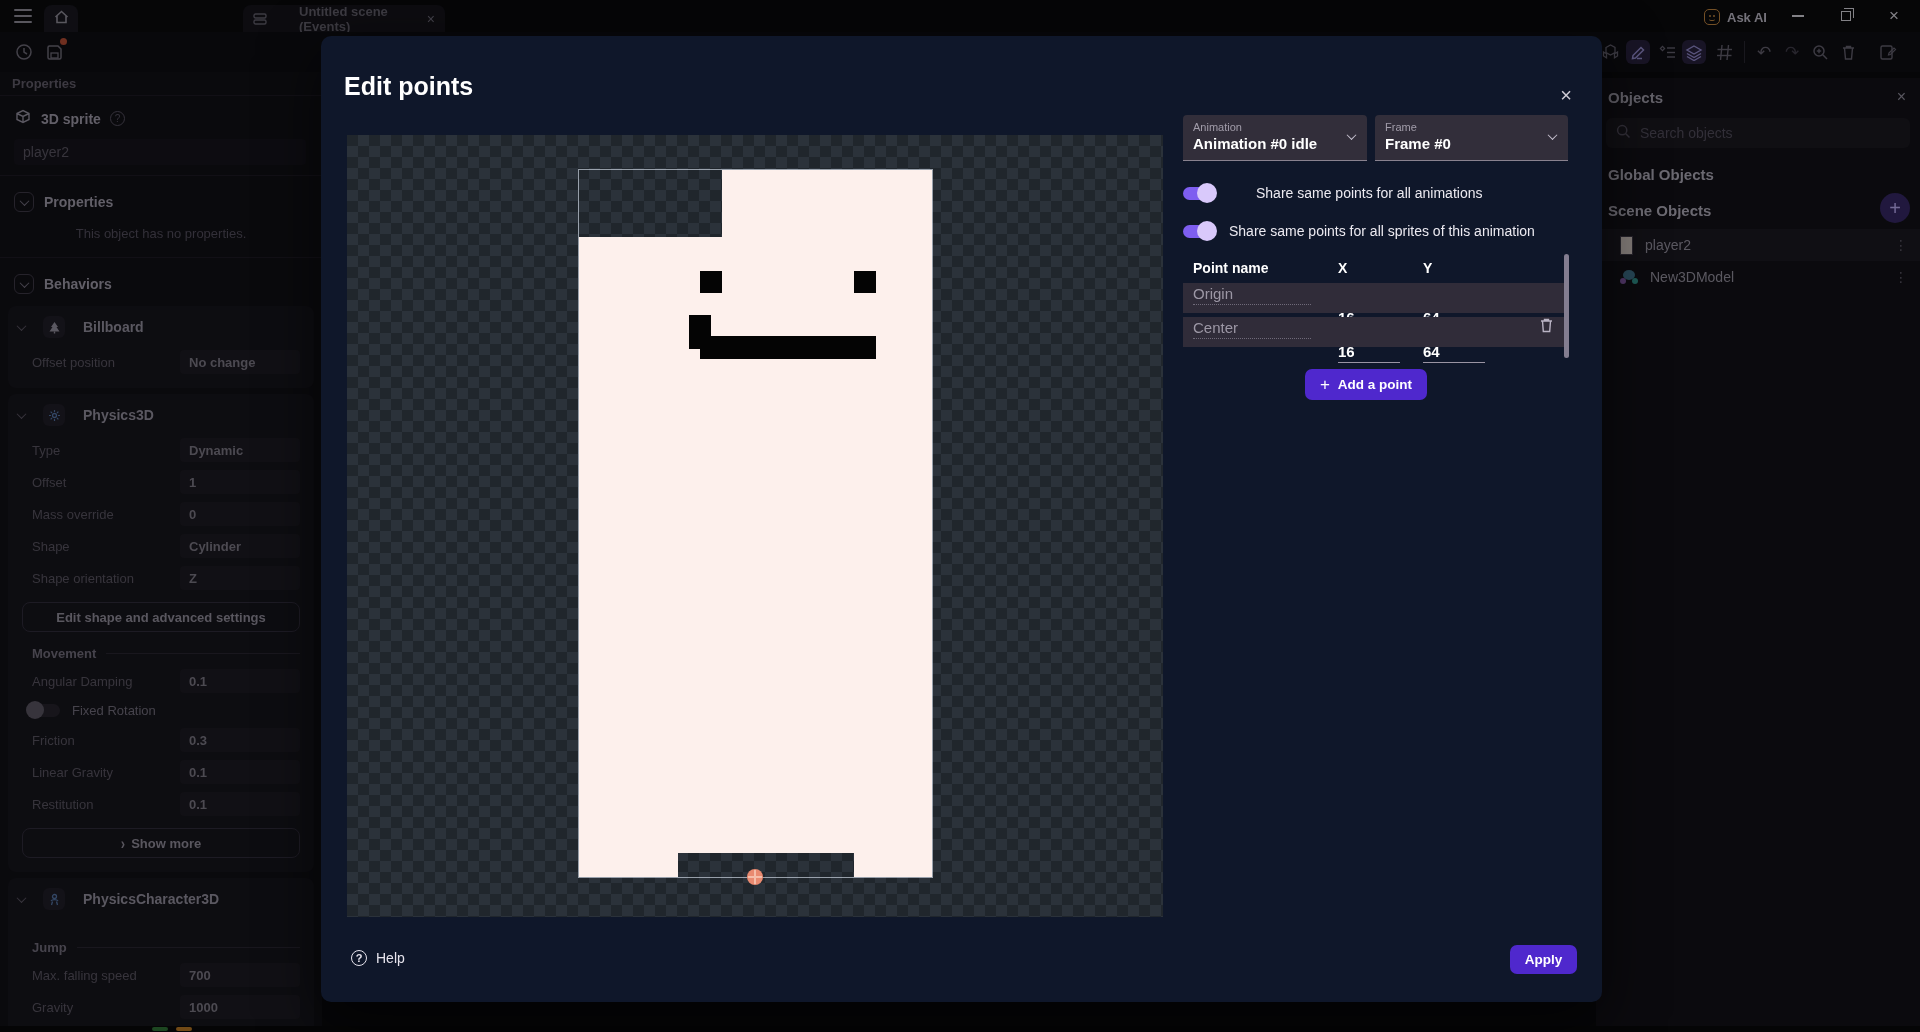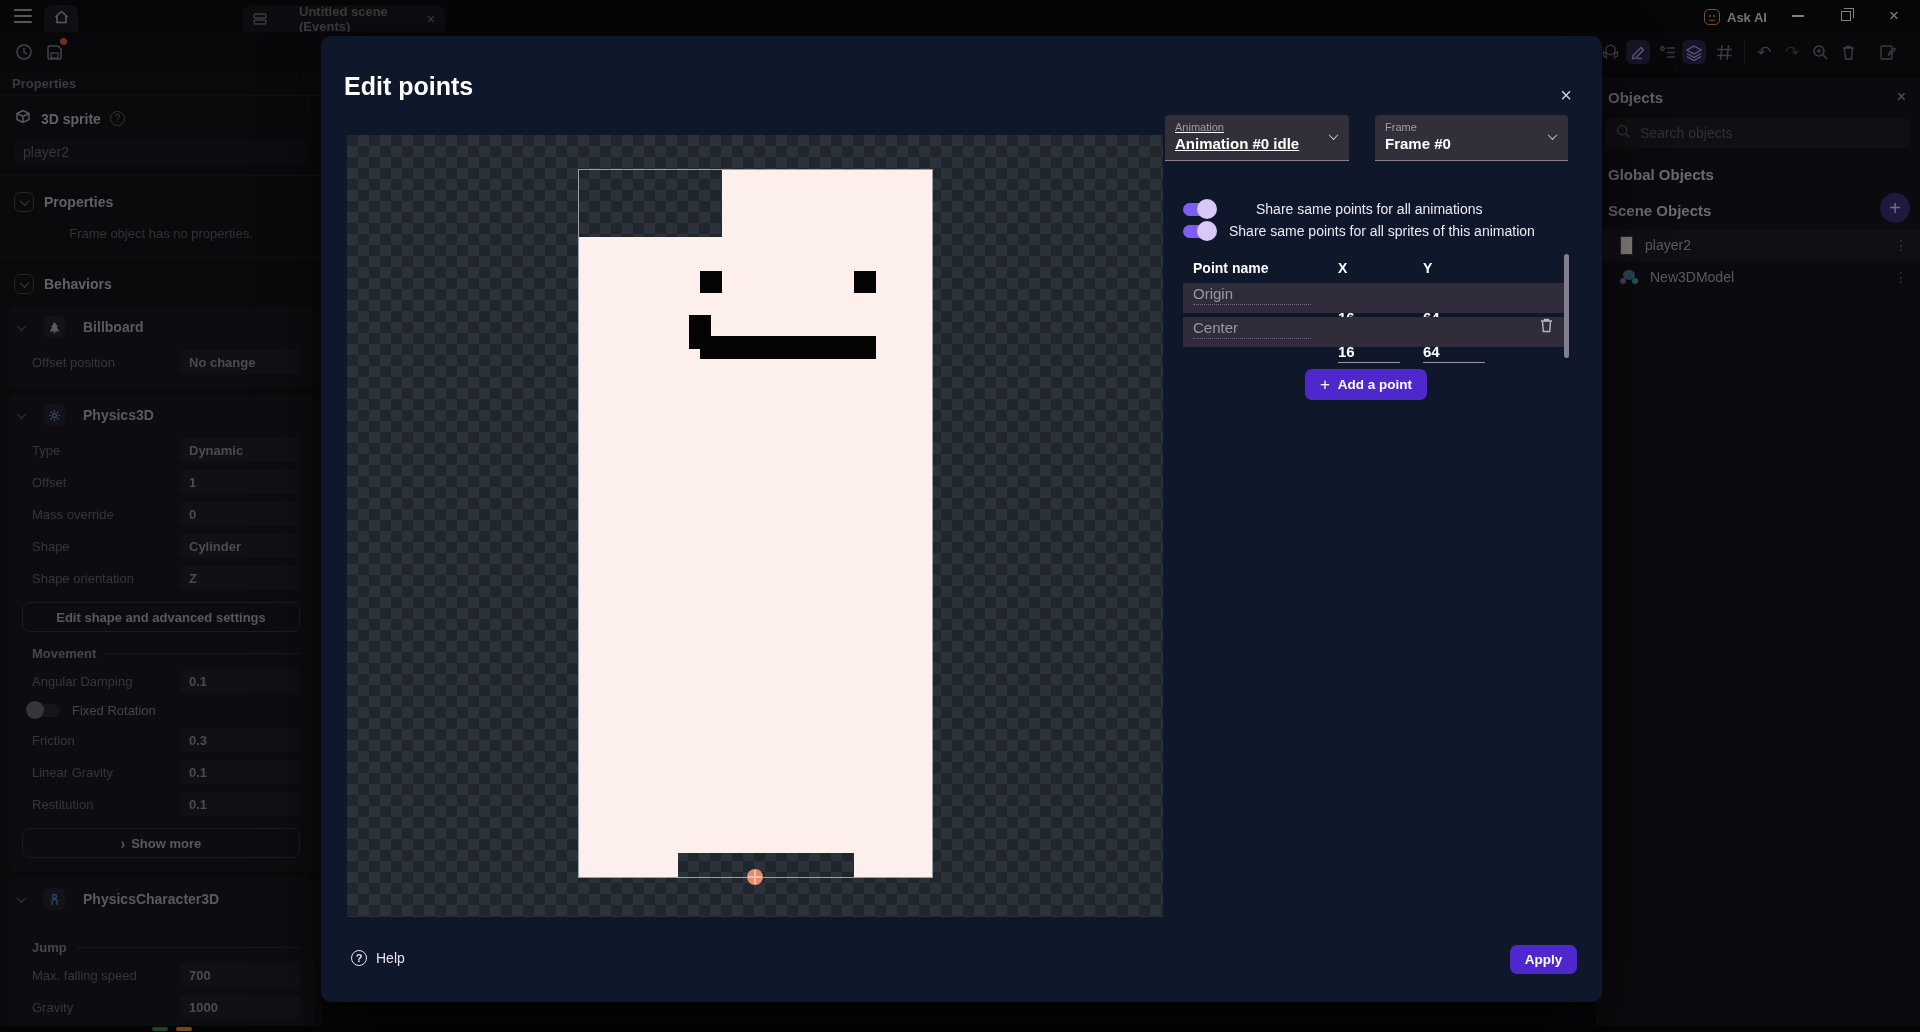--- a/index.html
+++ b/index.html
@@ -141,25 +141,25 @@
   .mouth-v { left:110px; top:145px; width:22px; height:34px; }
   .mouth-h { left:121px; top:166px; width:176px; height:23px; }
   .marker { left:168px; top:699px; width:16px; height:16px; border-radius:50%; background:#e98a70; }
   .marker .h { position:absolute; left:1px; right:1px; top:7px; height:2px; background:#f5bda9; }
   .marker .v { position:absolute; top:1px; bottom:1px; left:7px; width:2px; background:#f5bda9; }
 
   .dd { top:79px; height:46px; background:#322e3a; border-bottom:1px solid #89828f; border-radius:4px 4px 0 0; padding:6px 10px 0 10px; cursor:pointer; }
   .dd .lab { font-size:11px; color:#a29daa; }
   .dd .val { font-size:15px; font-weight:700; color:#fff; margin-top:2px; }
   .dd .chev { position:absolute; right:12px; top:18px; border-color:#c6c1cf; }
-  .dd-anim { left:844px; width:184px;text-decoration:underline; }
+  .dd-anim { left:862px; width:184px; }
   .dd-frame { left:1054px; width:193px; }
 
   .trow { left:862px; height:22px; display:flex; align-items:center; gap:14px; }
-  .trow1 { top:162px;gap:41px; } .trow2 { top:184px; }
+  .trow1 { top:146px;gap:41px; } .trow2 { top:184px; }
   .swon { width:32px; height:13px; border-radius:7px; background:#7e5ef0; position:relative; flex:none; cursor:pointer; }
   .swon i { position:absolute; right:-2px; top:-3.5px; width:20px; height:20px; border-radius:50%; background:#d9c9fb; }
   .trow .l { font-size:14px; color:#eceaf1; }
 
   .pt-head { left:862px; top:224px; width:385px; display:flex; font-size:14px; font-weight:700; color:#fff; }
   .pt-col-name { width:155px; padding-left:10px; }
   .pt-col-x { width:85px; }
   .pt-col-y { width:85px; }
   .pt-row { left:862px; width:385px; height:30px; background:#302c39; display:flex; align-items:flex-start; }
   .pt-row1 { top:247px; } .pt-row2 { top:281px; }
@@ -316,21 +316,21 @@
   </div>
   <input class="lp-nameinput" value="player2" style="">
   <div class="lp-divider"></div>
 
   <div class="sect-head">
     <span class="sect-chip">
         <span class="chev"></span>
       </span>
     <span class="t">Properties</span>
   </div>
-  <div class="lp-empty">Frame object has no properties.</div>
+  <div class="lp-empty">This object has no properties.</div>
   <div class="lp-divider"></div>
 
   <div class="sect-head">
     <span class="sect-chip">
         <span class="chev"></span>
       </span>
     <span class="t">Behaviors</span>
   </div>
 
   <div class="bcard">

